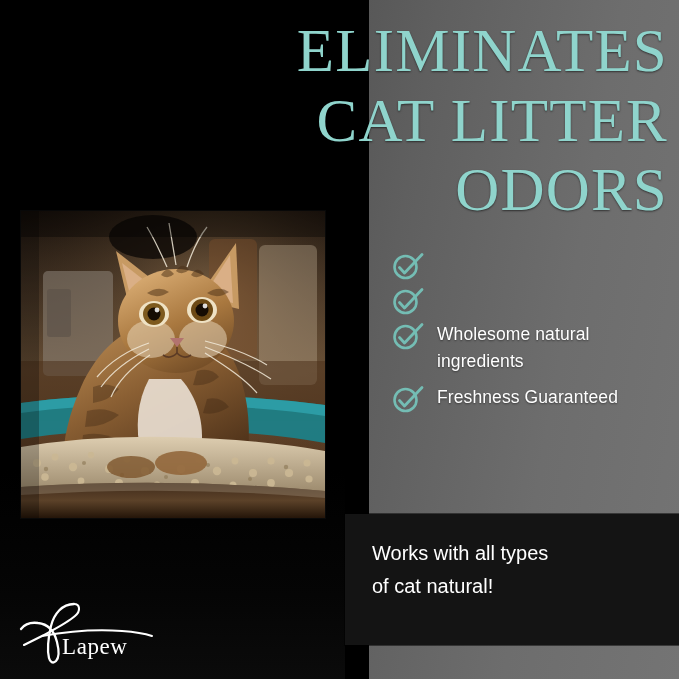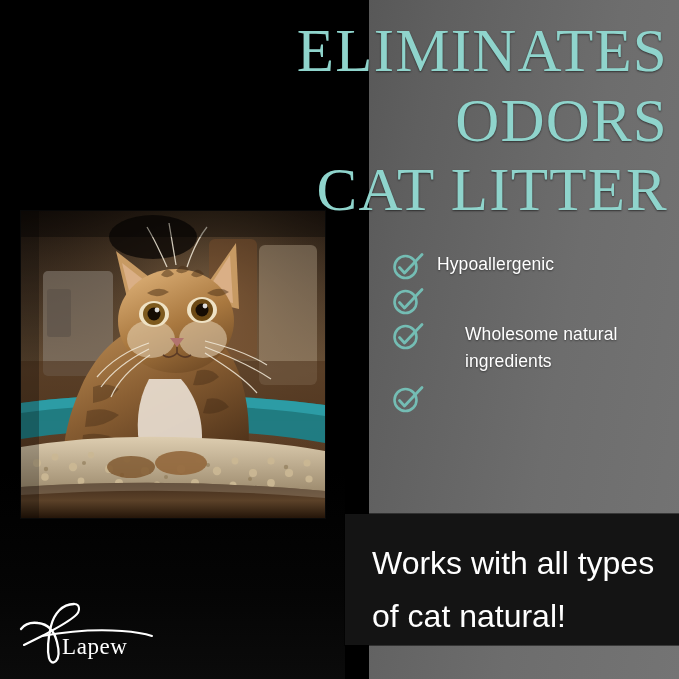--- a/index.html
+++ b/index.html
@@ -87,39 +87,39 @@
     top: 0px;
   }
   .check-icon svg { display: block; }
   .bullet-label {
     color: #ffffff;
     font-size: 17.5px;
     line-height: 1.55;
     letter-spacing: 0.1px;
     text-shadow: 0 1px 2px rgba(0,0,0,0.45);
   }
-  .bullet-row.tall { min-height: 58px; gap: 28px; }
+  .bullet-row.tall { min-height: 58px; }
 
   
   .callout {
     position: absolute;
     left: 345px;
     top: 514px;
     width: 334px;
     height: 131px;
     background: #141414;
     box-shadow: 0 0 0 1px rgba(0,0,0,0.5);
   }
   .callout-text {
     position: absolute;
     left: 27px;
     top: 23px;
     width: 290px;
     color: #ffffff;
-    font-size: 32px;
+    font-size: 20px;
     line-height: 1.65;
   }
   .callout-text span { display: block; white-space: nowrap; }
 
   
   .logo {
     position: absolute;
     left: 18px;
     top: 598px;
     width: 160px;
@@ -140,22 +140,22 @@
 <body>
 
 <div id="stage">
 
   <div class="bg-gray"></div>
   <div class="bg-black-left"></div>
   <div class="bg-black-lower"></div>
 
   <div class="headline">
     <span class="hl-line">ELIMINATES</span>
+    <span class="hl-line">CAT LITTER</span>
     <span class="hl-line">ODORS</span>
-    <span class="hl-line">CAT LITTER</span>
   </div>
 
   <div class="photo">
     <svg viewBox="0 0 304 307" preserveAspectRatio="xMidYMid slice">
       <defs>
         <linearGradient id="roomBg" x1="0" y1="0" x2="0" y2="1">
           <stop offset="0" stop-color="#17100b"></stop>
           <stop offset="0.22" stop-color="#3b2d20"></stop>
           <stop offset="0.52" stop-color="#6b5238"></stop>
           <stop offset="0.78" stop-color="#5a3c23"></stop>
@@ -316,21 +316,20 @@
 
   <div class="bullets">
 
     <div class="bullet-row">
       <span class="check-icon">
         <svg width="32" height="30" viewBox="0 0 32 30">
           <circle cx="13.5" cy="16" r="11" fill="none" stroke="#74bdb4" stroke-width="2.6"></circle>
           <path d="M7.5 16.5 L12.5 22 L30 3.5" fill="none" stroke="#74bdb4" stroke-width="2.8" stroke-linecap="round" stroke-linejoin="round"></path>
         </svg>
       </span>
-      <span class="bullet-label">Hypoallergenic</span>
     </div>
 
     <div class="bullet-row">
       <span class="check-icon">
         <svg width="32" height="30" viewBox="0 0 32 30">
           <circle cx="13.5" cy="16" r="11" fill="none" stroke="#74bdb4" stroke-width="2.6"></circle>
           <path d="M7.5 16.5 L12.5 22 L30 3.5" fill="none" stroke="#74bdb4" stroke-width="2.8" stroke-linecap="round" stroke-linejoin="round"></path>
         </svg>
       </span>
     </div>
@@ -345,20 +344,21 @@
       <span class="bullet-label">Wholesome natural ingredients</span>
     </div>
 
     <div class="bullet-row">
       <span class="check-icon">
         <svg width="32" height="30" viewBox="0 0 32 30">
           <circle cx="13.5" cy="16" r="11" fill="none" stroke="#74bdb4" stroke-width="2.6"></circle>
           <path d="M7.5 16.5 L12.5 22 L30 3.5" fill="none" stroke="#74bdb4" stroke-width="2.8" stroke-linecap="round" stroke-linejoin="round"></path>
         </svg>
       </span>
+      <span class="bullet-label">Freshness Guaranteed</span>
     </div>
 
   </div>
 
   <div class="callout">
     <div class="callout-text">
       <span>Works with all types</span>
       <span>of cat natural!</span>
     </div>
   </div>

